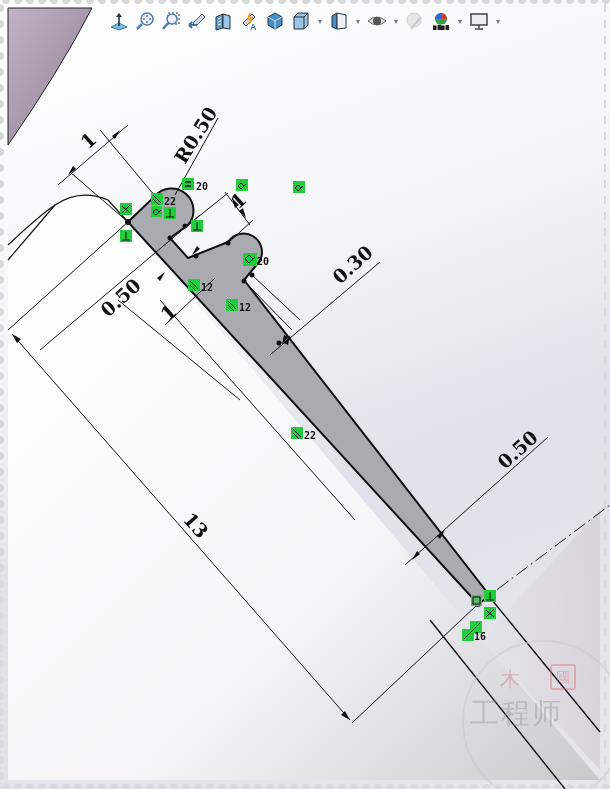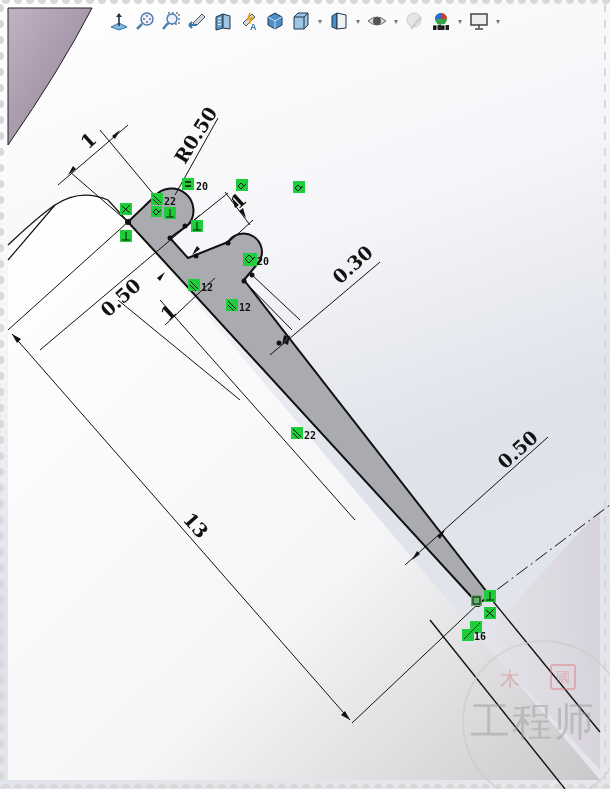--- a/index.html
+++ b/index.html
@@ -10,21 +10,21 @@
   .toolbar{position:absolute;left:108px;top:8px;height:26px;display:flex;align-items:center;gap:4px;}
   .tb-btn{width:22px;height:22px;display:flex;align-items:center;justify-content:center;cursor:pointer;}
   .tb-drop{width:8px;height:22px;display:flex;align-items:center;justify-content:center;color:#777;font-size:8px;cursor:pointer;}
   .tb-btn svg{width:20px;height:20px;}
   svg.sketch{position:absolute;left:0;top:0;}
   .dim-text{font-family:"DejaVu Serif",serif;font-weight:bold;font-size:19px;fill:#111;}
   .rel-text{font-family:"DejaVu Sans Mono",monospace;font-weight:bold;font-size:10px;fill:#111;}
   .rel{cursor:pointer;}
   .watermark{position:absolute;left:462px;top:640px;width:160px;height:160px;border-radius:50%;
     border:2px solid rgba(200,200,200,0.55);pointer-events:none;}
-  .wm-text{position:absolute;left:470px;top:694px;font-family:"DejaVu Serif",serif;font-size:40px;color:rgba(150,150,150,0.45);letter-spacing:2px;white-space:nowrap;}
+  .wm-text{position:absolute;left:470px;top:694px;font-family:"DejaVu Serif",serif;font-size:29px;color:rgba(150,150,150,0.45);letter-spacing:2px;white-space:nowrap;}
   .wm-seal1{position:absolute;left:500px;top:666px;font-size:20px;color:rgba(220,120,120,0.45);font-family:"DejaVu Serif",serif;}
   .wm-seal2{position:absolute;left:550px;top:664px;width:22px;height:22px;border:2px solid rgba(220,120,120,0.45);border-radius:3px;font-size:14px;color:rgba(220,120,120,0.45);text-align:center;line-height:22px;font-family:"DejaVu Serif",serif;}
 </style>
 </head>
 <body>
 
 <div class="frame">
 
   <div class="toolbar">
     <div class="tb-btn">

